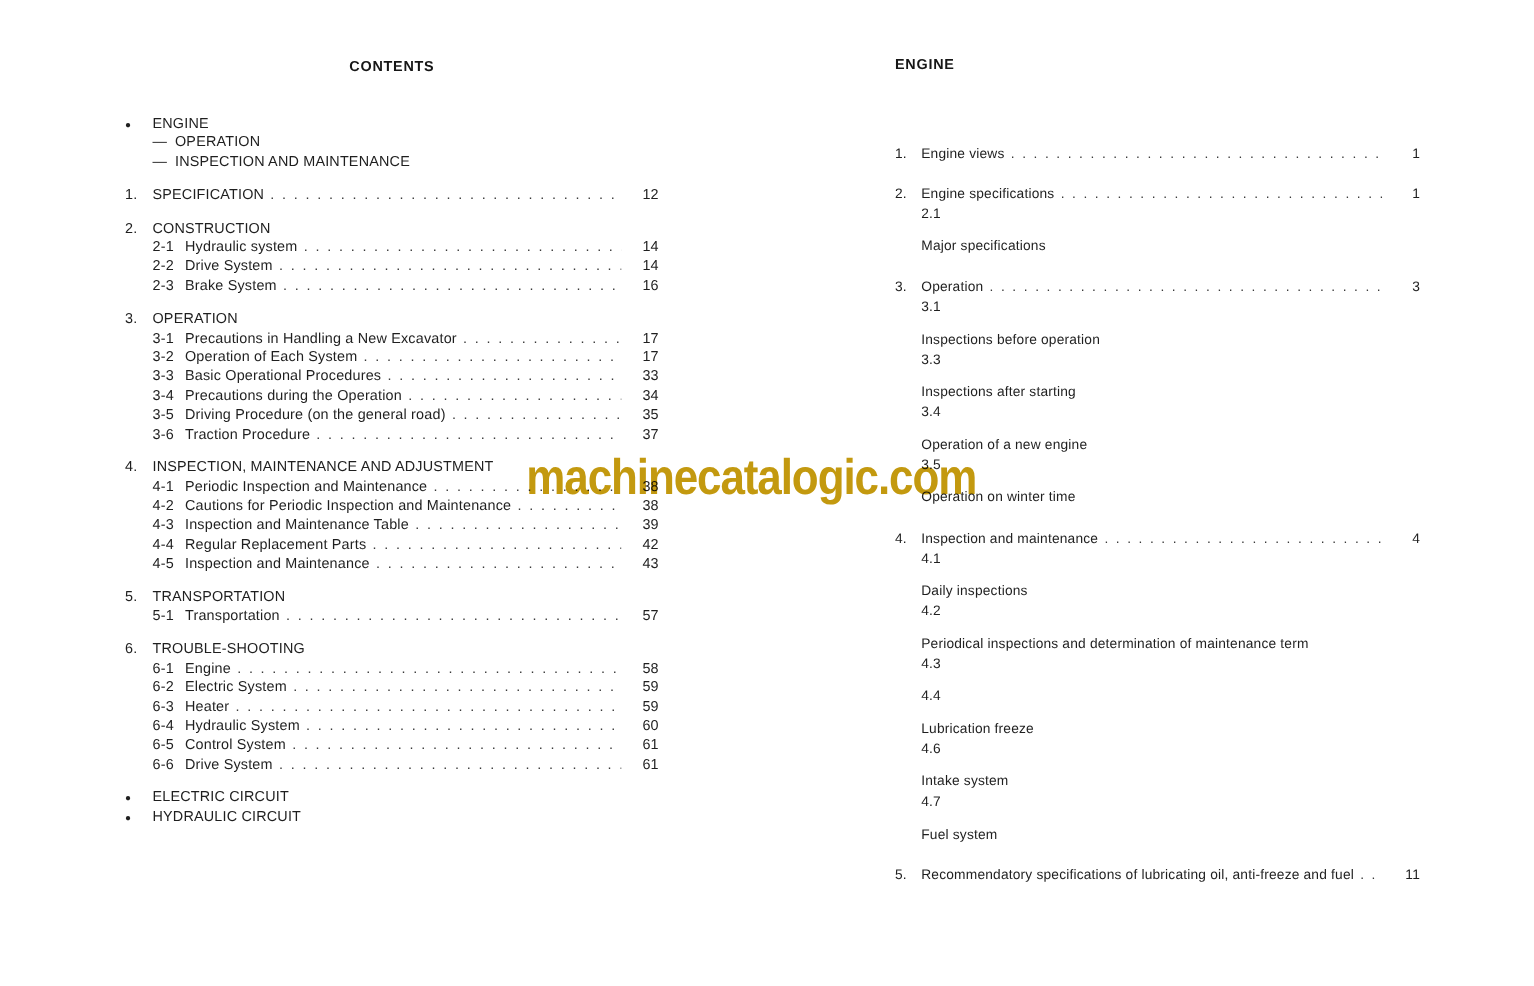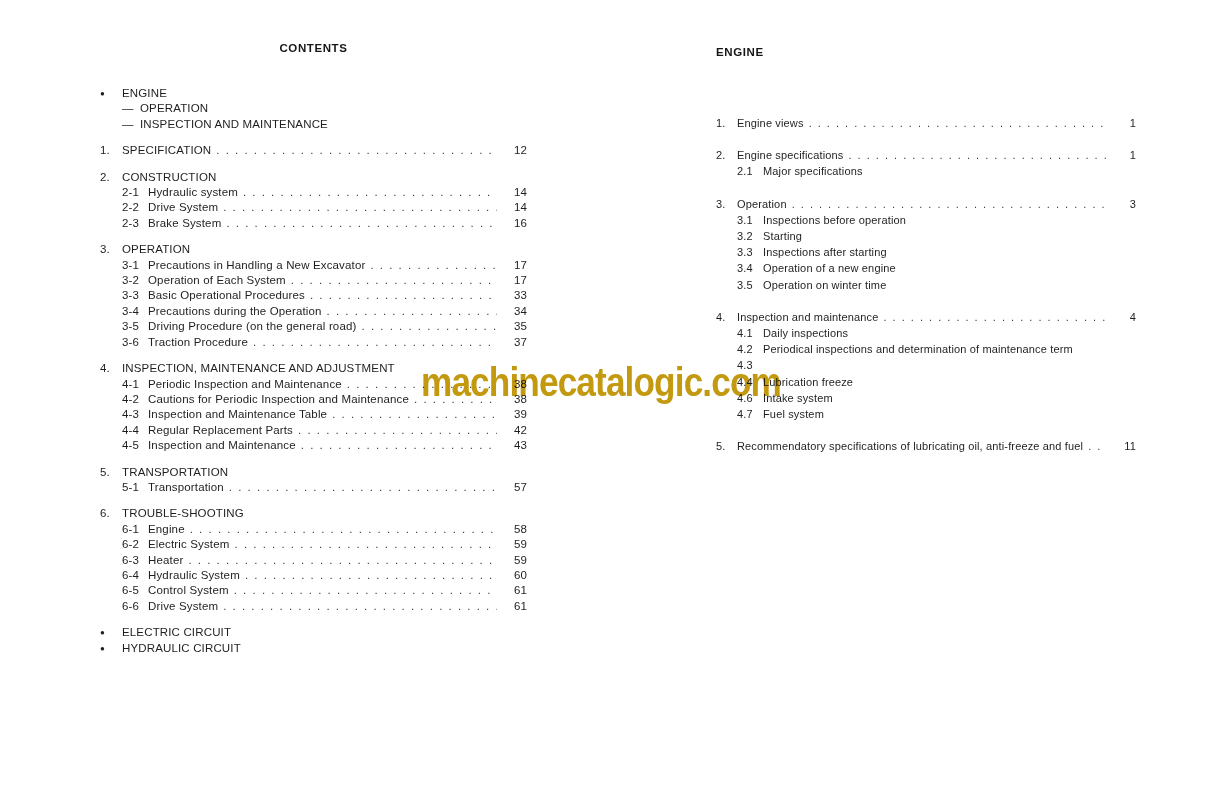--- a/index.html
+++ b/index.html
@@ -5,21 +5,21 @@
   html,body{margin:0;padding:0;}
   body{
     width:1227px;height:789px;
     background:#ffffff;
     font-family:"Liberation Sans", sans-serif;
     color:#1f1f1f;
     position:relative;
     overflow:hidden;
   }
   .col{position:absolute;}
-  #left-col{left:100px;top:42px;width:427px;}
+  #left-col{left:100px;top:48px;width:427px;}
   #right-col{left:716px;top:46px;width:420px;}
   .page-title{
     font-weight:bold;
     font-size:11.5px;
     letter-spacing:0.6px;
     color:#161616;
   }
   #left-col .page-title{text-align:center;margin-bottom:32px;}
   #right-col .page-title{text-align:left;margin-bottom:57px;}
 
@@ -31,21 +31,21 @@
     letter-spacing:0.15px;
   }
   #right-col .row{font-size:11px;line-height:16.2px;}
   .row.gap{margin-top:11px;}
   #right-col .row.gap{margin-top:16px;}
 
   .num{flex:0 0 22px;}
   #right-col .num{flex:0 0 21px;}
   .row.sub{padding-left:22px;}
   .row.sub .num{flex:0 0 26px;}
-  #right-col .row.sub{padding-left:21px;}
+  #right-col .row.sub{padding-left:21px;flex-direction:column;}
   #right-col .row.sub .num{flex:0 0 26px;}
 
   .bullet-glyph{flex:0 0 22px;font-size:8px;align-self:center;}
   .row.dash{padding-left:22px;}
   .dash-glyph{flex:0 0 18px;}
 
   .label{white-space:nowrap;}
 
   .dots{
     flex:1 1 auto;
@@ -278,24 +278,20 @@
         <span class="num">3.</span>
         <span class="label">Operation</span>
         <span class="dots"></span>
         <span class="pagenum">3</span>
       </div>
       <div class="row sub">
         <span class="num">3.1</span>
         <span class="label">Inspections before operation</span>
       </div>
       <div class="row sub">
-        <span class="num">3.2</span>
-        <span class="label">Starting</span>
-      </div>
-      <div class="row sub">
         <span class="num">3.3</span>
         <span class="label">Inspections after starting</span>
       </div>
       <div class="row sub">
         <span class="num">3.4</span>
         <span class="label">Operation of a new engine</span>
       </div>
       <div class="row sub">
         <span class="num">3.5</span>
         <span class="label">Operation on winter time</span>

